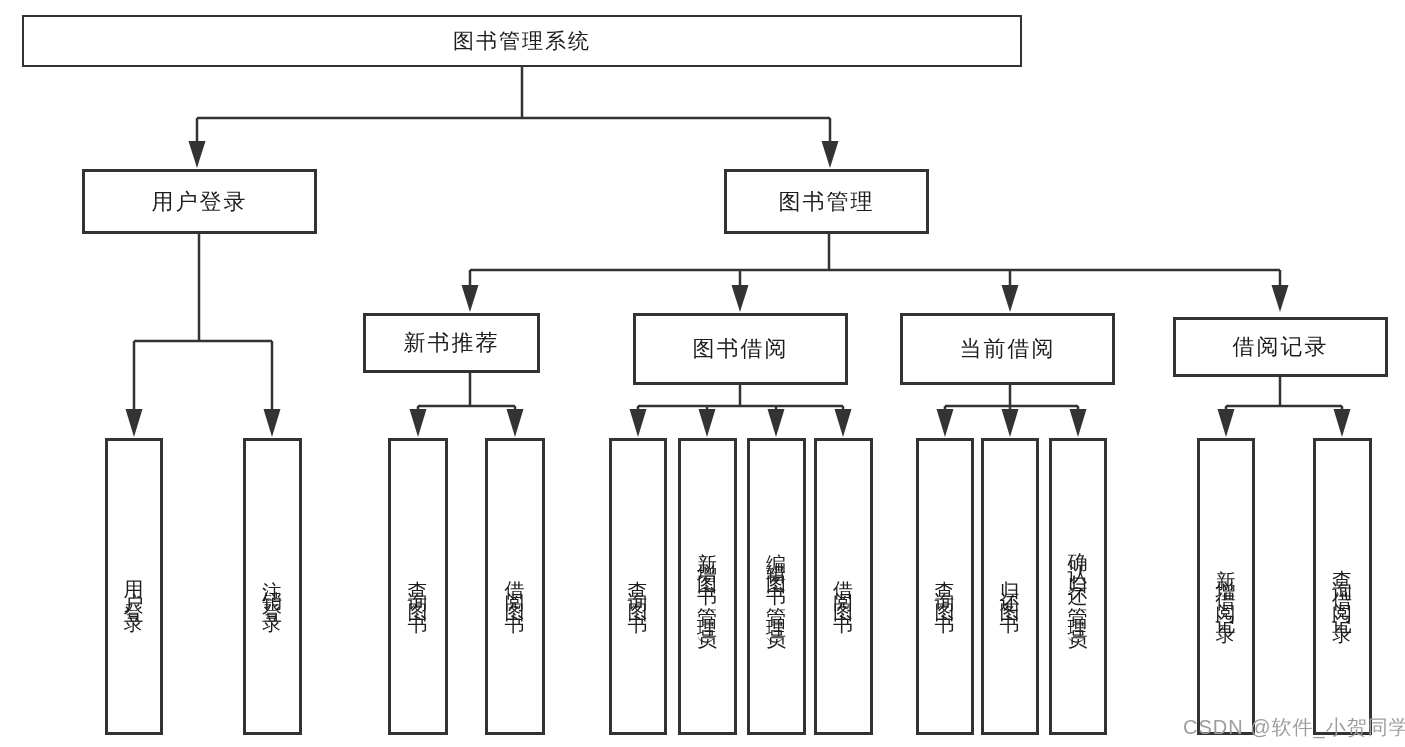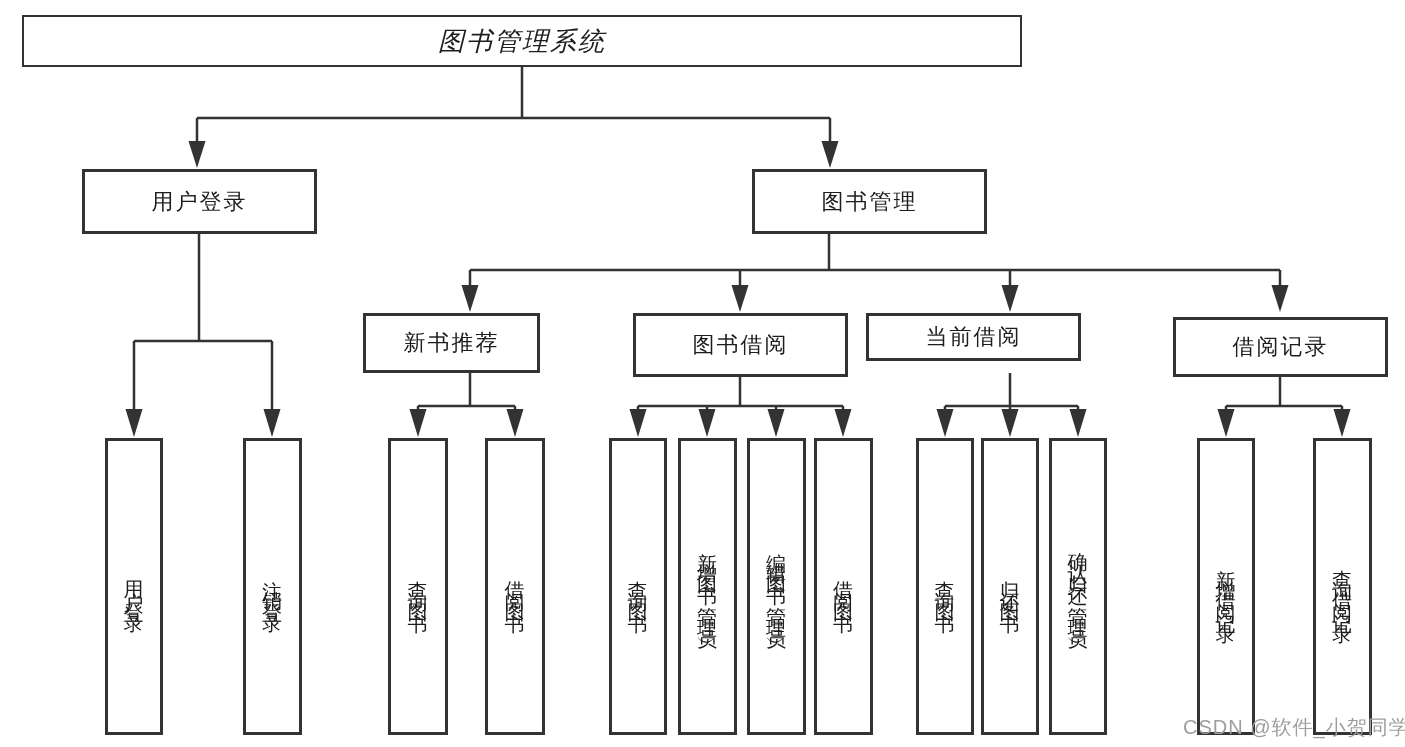--- a/index.html
+++ b/index.html
@@ -5,21 +5,21 @@
   html,body{margin:0;padding:0;background:#ffffff;}
   #canvas{
     position:relative;width:1405px;height:747px;background:#ffffff;
     font-family:"Liberation Sans", sans-serif;overflow:hidden;
   }
   .node{
     position:absolute;box-sizing:border-box;border:3px solid #333333;background:#ffffff;
     display:flex;align-items:center;justify-content:center;color:#1d1d1d;
   }
   .node.h{font-size:22px;letter-spacing:2px;}
-  .node.root{border-width:2.5px;font-size:26px;font-style:italic;}
+  .node.root{border-width:2.5px;font-size:21px;}
   .node.v > span{
     writing-mode:vertical-rl;font-size:20px;letter-spacing:11px;line-height:1;
   }
   #connectors{position:absolute;left:0;top:0;pointer-events:none;}
   #connectors path{stroke:#333333;stroke-width:2.5;fill:none;}
   #connectors polygon{fill:#333333;stroke:none;}
   .watermark{
     position:absolute;left:1183px;top:714px;font-size:20px;color:#9e9e9e;
     letter-spacing:1px;white-space:nowrap;
   }
@@ -61,25 +61,25 @@
     <polygon points="1069.5,409 1086.5,409 1078,437"></polygon>
 
     <path d="M1280 373 V406 M1226 406 H1342 M1226 406 V410 M1342 406 V410"></path>
     <polygon points="1217.5,409 1234.5,409 1226,437"></polygon>
     <polygon points="1333.5,409 1350.5,409 1342,437"></polygon>
   </svg>
 
   <div class="node h root" style="left:22px;top:15px;width:1000px;height:52px">图书管理系统</div>
 
   <div class="node h" style="left:82px;top:169px;width:235px;height:65px">用户登录</div>
-  <div class="node h" style="left:752px;top:169px;width:235px;height:65px">图书管理</div>
+  <div class="node h" style="left:724px;top:169px;width:205px;height:65px">图书管理</div>
 
   <div class="node h" style="left:363px;top:313px;width:177px;height:60px">新书推荐</div>
-  <div class="node h" style="left:633px;top:313px;width:215px;height:64px">图书借阅</div>
-  <div class="node h" style="left:866px;top:313px;width:215px;height:48px">当前借阅</div>
+  <div class="node h" style="left:633px;top:313px;width:215px;height:72px">图书借阅</div>
+  <div class="node h" style="left:900px;top:313px;width:215px;height:72px">当前借阅</div>
   <div class="node h" style="left:1173px;top:317px;width:215px;height:60px">借阅记录</div>
 
   <div class="node v" style="left:105px;top:438px;width:58px;height:297px">
     <span>用户登录</span>
   </div>
   <div class="node v" style="left:243px;top:438px;width:59px;height:297px">
     <span>注销登录</span>
   </div>
 
   <div class="node v" style="left:388px;top:438px;width:60px;height:297px">

